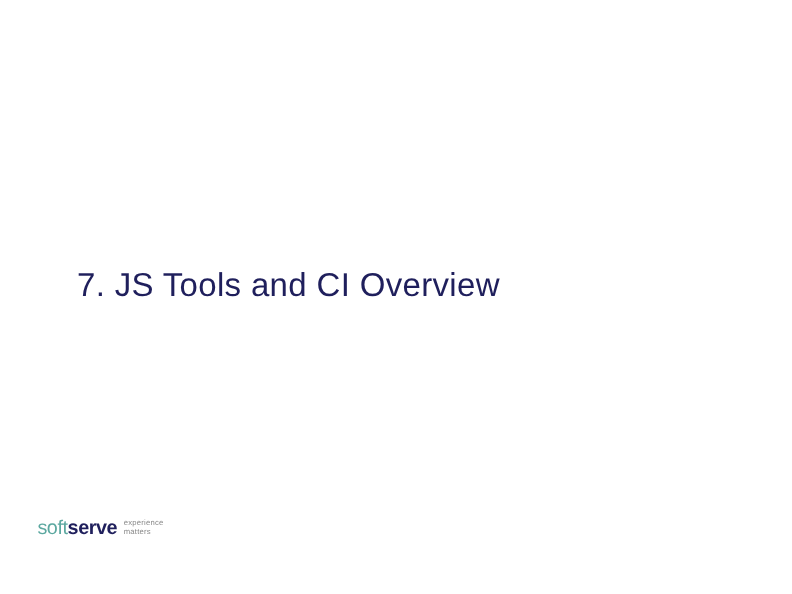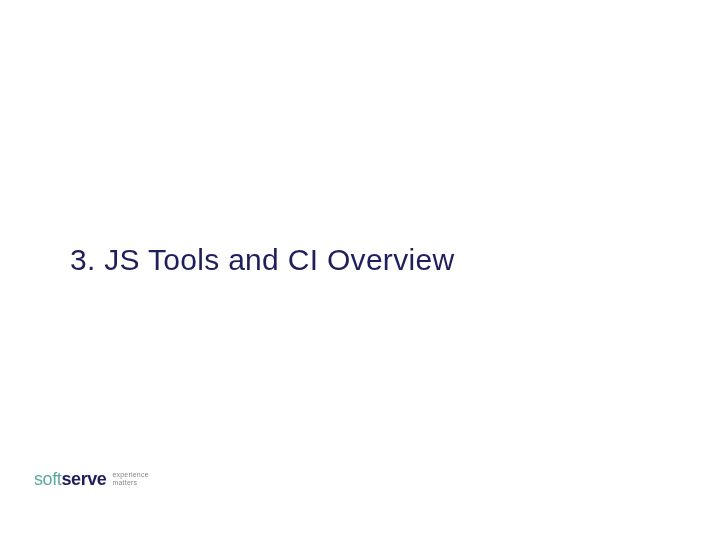--- a/index.html
+++ b/index.html
@@ -22,20 +22,21 @@
       font-size: 30px;
       font-weight: 400;
       color: #1f1f5c;
       letter-spacing: 0.3px;
     }
     .logo-container {
       position: absolute;
       bottom: 52px;
       left: 34px;
       display: flex;
+      align-items: center;
       gap: 4px;
     }
     .logo-main {
       font-family: Verdana, Geneva, sans-serif;
       font-size: 18px;
       letter-spacing: -0.4px;
       line-height: 1;
     }
     .logo-soft {
       color: #5ca8a0;
@@ -52,21 +53,21 @@
       color: #888888;
       line-height: 1.1;
       letter-spacing: 0.2px;
       margin-left: 2px;
       margin-top: 1px;
     }
   </style>
 </head>
 <body>
 
-<div class="slide-title">3. JS Tools and CI Overview</div>
+<div class="slide-title">7. JS Tools and CI Overview</div>
 
 <div class="logo-container">
   <span class="logo-main">
     <span class="logo-soft">soft</span><span class="logo-serve">serve</span>
   </span>
   <span class="logo-tagline">
     <span>experience</span>
     <span>matters</span>
   </span>
 </div>

